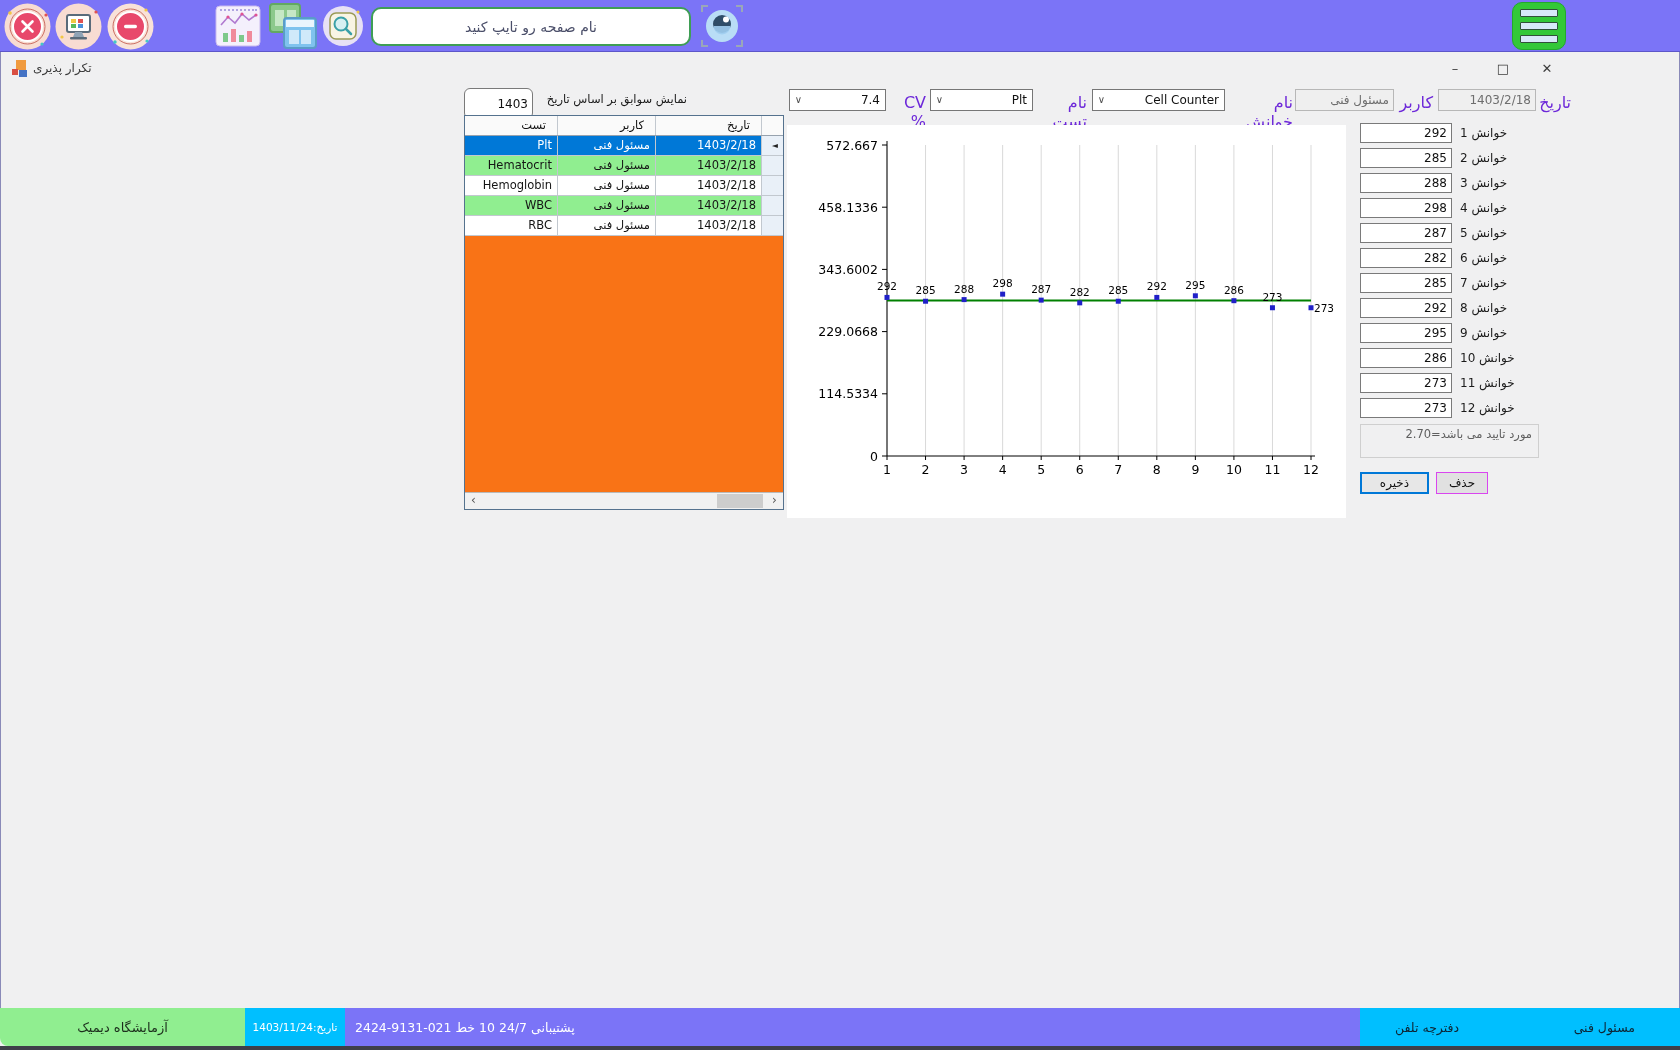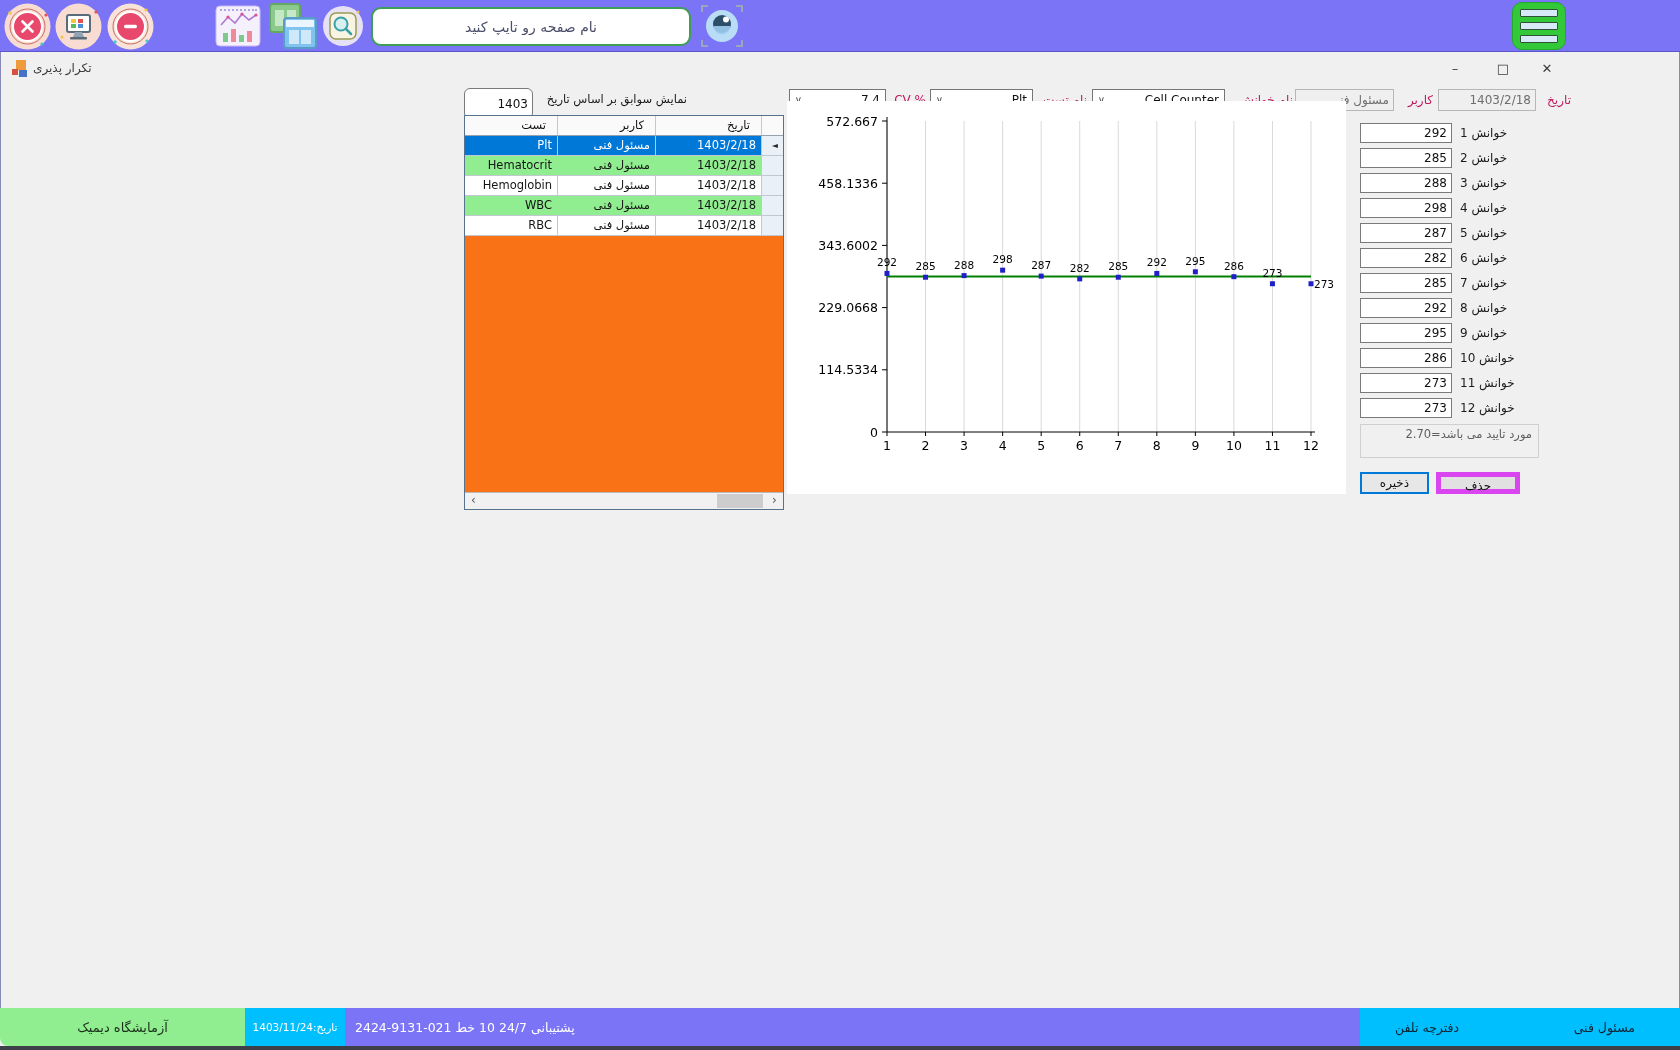--- a/index.html
+++ b/index.html
@@ -19,41 +19,41 @@
   .hamburger .bar{height:8px;background:#d8e9f8;border:1px solid #31503a;border-radius:1px;}
 
   
   .window{position:absolute;left:0;top:52px;width:1680px;height:956px;background:#f0f0f1;
     border-left:1px solid #8a8ab8;border-right:1px solid #8a8ab8;}
   .wtitle-icon{position:absolute;left:10px;top:7px;}
   .wtitle-text{position:absolute;left:32px;top:9px;font-size:12px;color:#3a3a3a;}
   .wctl{position:absolute;top:6px;width:32px;height:22px;text-align:center;line-height:22px;font-size:13px;color:#3c3c3c;cursor:pointer;}
 
   
-  .flabel{position:absolute;font-size:12px;color:#be185d;text-align:right;}
+  .flabel{position:absolute;font-size:16px;color:#6d28d9;text-align:right;}
   .tbox{position:absolute;height:22px;border:1px solid #7a7a7a;background:#fff;font-family:"DejaVu Sans",sans-serif;
     font-size:12px;color:#111;text-align:right;padding:0 4px;outline:none;}
   .tbox.disabled{background:#efefef;border-color:#b7b7b7;color:#6e6e6e;}
   .combo{position:absolute;height:22px;background:#fff;border:1px solid #767676;display:flex;align-items:center;cursor:pointer;}
   .combo .chev{width:17px;text-align:center;color:#4f4f4f;font-size:10px;line-height:20px;}
   .combo .cval{flex:1;text-align:right;font-size:12px;color:#111;padding-right:5px;direction:ltr;}
 
   
   #readings{position:absolute;left:1359px;top:71px;width:210px;}
   .rrow{position:absolute;left:0;width:210px;height:20px;}
   .rrow input{position:absolute;left:0;top:0;width:92px;height:20px;border:1px solid #7a7a7a;background:#fff;
     font-family:"DejaVu Sans",sans-serif;font-size:12px;text-align:right;padding:0 4px;color:#111;outline:none;}
   .rrow .rlab{position:absolute;left:100px;top:3px;font-size:12px;color:#1b1b1b;direction:ltr;white-space:nowrap;}
 
   .notebox{position:absolute;left:1359px;top:372px;width:179px;height:34px;border:1px solid #cfcfcf;background:#f0f0f1;
     font-size:11.5px;color:#5f5f5f;text-align:right;padding:2px 6px;direction:rtl;}
   .btn{position:absolute;top:420px;height:22px;background:#e1e1e1;font-family:"DejaVu Sans",sans-serif;
     font-size:12px;color:#111;text-align:center;line-height:18px;cursor:pointer;}
   .btn.save{left:1359px;width:69px;border:2px solid #0078d7;background:#e7e7e7;}
-  .btn.del{left:1435px;width:84px;border:5px solid #d946ef;}
+  .btn.del{left:1435px;width:52px;border:1px solid #d946ef;}
 
   
   .filterlab{position:absolute;left:536px;top:40px;width:150px;font-size:11.5px;color:#1b1b1b;text-align:right;direction:rtl;}
   .filterinp{left:463px;top:36px;width:69px;}
   .grid{position:absolute;left:463px;top:63px;width:320px;height:395px;background:#f97316;border:1px solid #55728e;}
   .ghead{display:flex;height:20px;background:#fafafa;border-bottom:1px solid #97a2ae;}
   .ghead .gc{font-size:11.5px;color:#111;text-align:right;padding-right:11px;line-height:19px;}
   .gc{overflow:hidden;white-space:nowrap;border-left:1px solid #c2c8cf;}
   .gc:first-child{border-left:none;}
   .c-test{width:92px;}.c-user{width:98px;}.c-date{width:106px;}
@@ -62,21 +62,21 @@
   .grow{display:flex;height:20px;background:#fff;border-bottom:1px solid #c2c8cf;font-size:11.5px;color:#151515;}
   .grow .gc{text-align:right;padding-right:5px;line-height:19px;}
   .grow.green{background:#90ee90;}
   .grow.selected{background:#0078d7;color:#fff;}
   .gscroll{position:absolute;left:0;right:0;bottom:0;height:17px;background:#f1f1f1;border-top:1px solid #b9b9b9;}
   .gsar{position:absolute;top:0;width:17px;height:16px;text-align:center;line-height:14px;font-size:12px;color:#555;cursor:pointer;}
   .gsar.l{left:0;}.gsar.r{right:0;}
   .gsthumb{position:absolute;left:252px;top:1px;width:46px;height:14px;background:#cdcdcd;cursor:pointer;}
 
   
-  .chartpanel{position:absolute;left:786px;top:49px;width:559px;height:393px;background:#fff;}
+  .chartpanel{position:absolute;left:786px;top:73px;width:559px;height:393px;background:#fff;}
 
   
   .statusbar{position:absolute;left:0;top:1008px;width:1680px;height:38px;}
   .seg{position:absolute;top:0;height:38px;display:flex;align-items:center;}
   .seg-lab{left:0;width:245px;background:#90ee90;color:#1c2e1c;font-size:13px;justify-content:center;border-radius:0 0 0 8px;text-align:center;}
   .seg-date{left:245px;width:100px;background:#00bfff;color:#fff;font-size:10.5px;justify-content:center;}
   .seg-support{left:345px;width:1015px;background:#7b74f7;color:#fff;font-size:12.5px;justify-content:flex-start;padding-left:10px;}
   .seg-right{left:1360px;width:320px;background:#00bfff;color:#0d2433;font-size:12.5px;justify-content:space-between;padding:0 45px 0 35px;}
   .taskbar{position:absolute;left:0;top:1046px;width:1680px;height:4px;background:#3f3f49;}
 </style>

